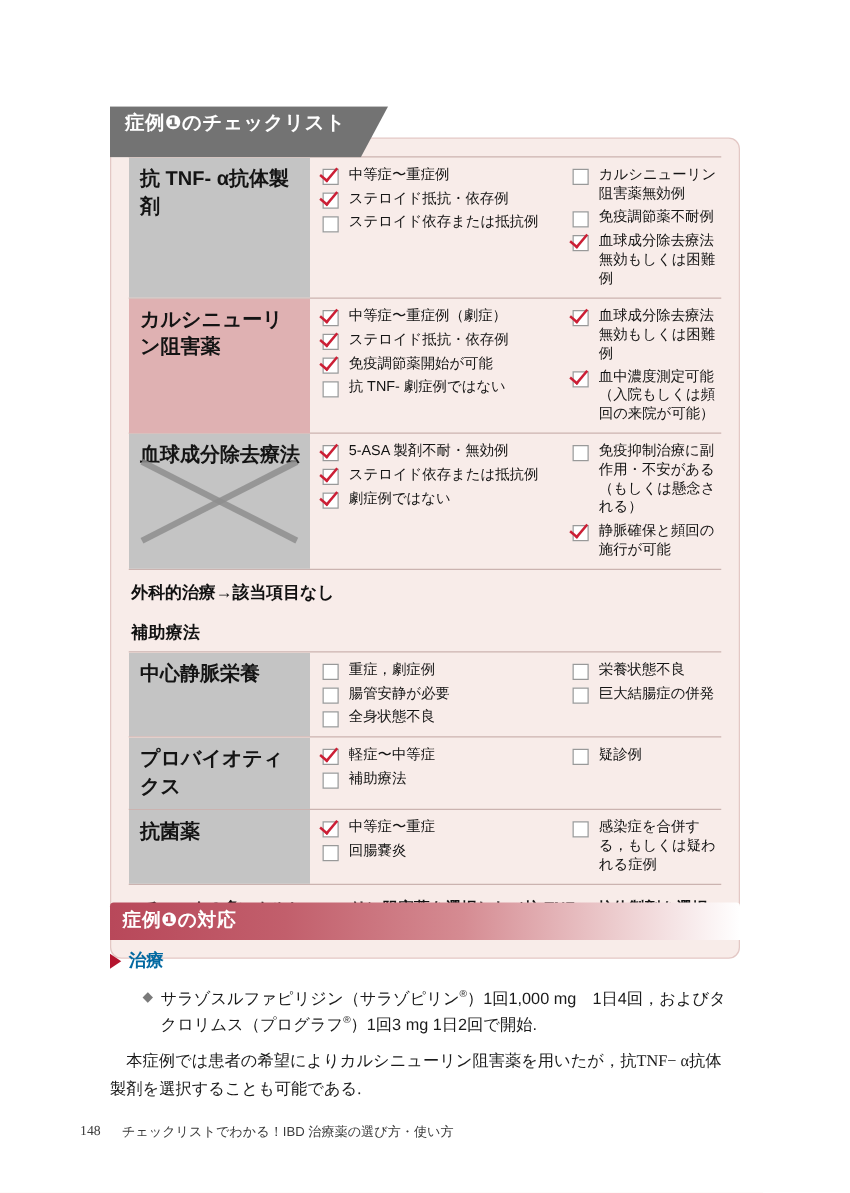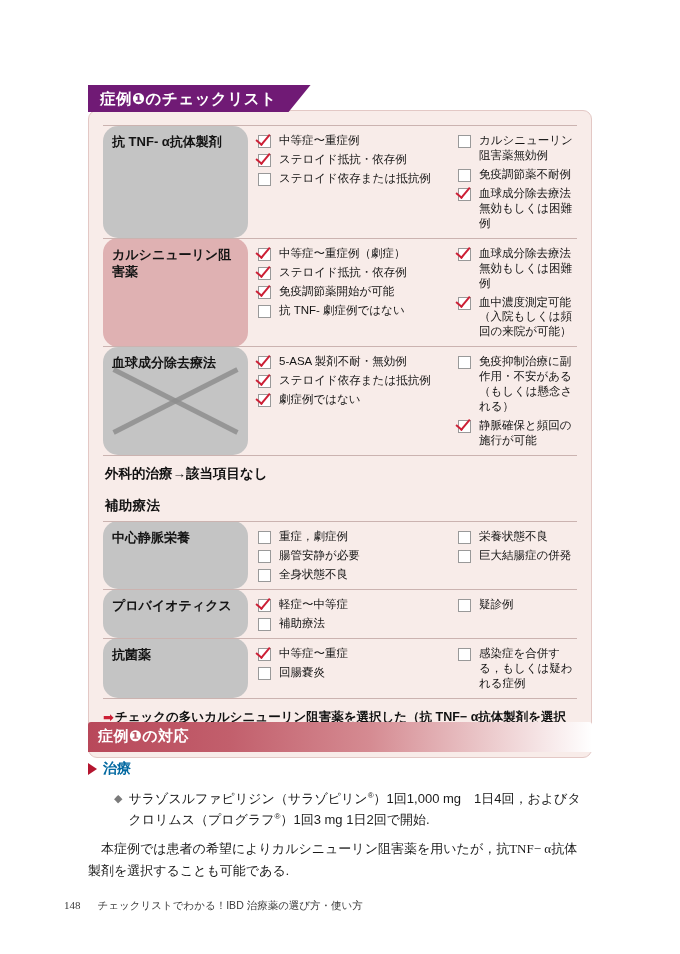--- a/index.html
+++ b/index.html
@@ -27,22 +27,22 @@
     border: 1px solid #e3c8c5;
     border-radius: 9px;
     padding: 14px 14px 12px 14px;
   }
 
   
   #checklist-tab {
     position: absolute;
     left: 88px;
     top: 85px;
-    height: 27px;
-    background: #701a75;
+    height: 41px;
+    background: #737373;
     color: #ffffff;
     font-weight: bold;
     font-size: 15.5px;
     line-height: 27px;
     padding: 0 34px 0 12px;
     letter-spacing: 0.5px;
     white-space: nowrap;
     -webkit-clip-path: polygon(0 0, 100% 0, calc(100% - 22px) 100%, 0 100%);
     clip-path: polygon(0 0, 100% 0, calc(100% - 22px) 100%, 0 100%);
     z-index: 4;
@@ -68,27 +68,26 @@
     vertical-align: top;
     padding: 0;
     border-top: 1px solid #cbb3b0;
   }
   .check-table tr:first-child td { border-top: 1px solid #cbb3b0; }
   .check-table tr:last-child td { border-bottom: 1px solid #cbb3b0; }
 
   td.rowlabel {
     width: 130px;
     background: #c4c4c4;
-    font-size: 13px;
+    font-size: 16px;
     font-weight: bold;
     color: #141414;
     padding: 7px 6px 7px 9px;
     line-height: 1.35;
     position: relative;
-    border-radius: 15px;
   }
   td.rowlabel.selected { background: #dfb1b2; }
 
   
   td.rowlabel.crossed::before,
   td.rowlabel.crossed::after {
     content: "";
     position: absolute;
     left: 2%;
     top: 50%;

